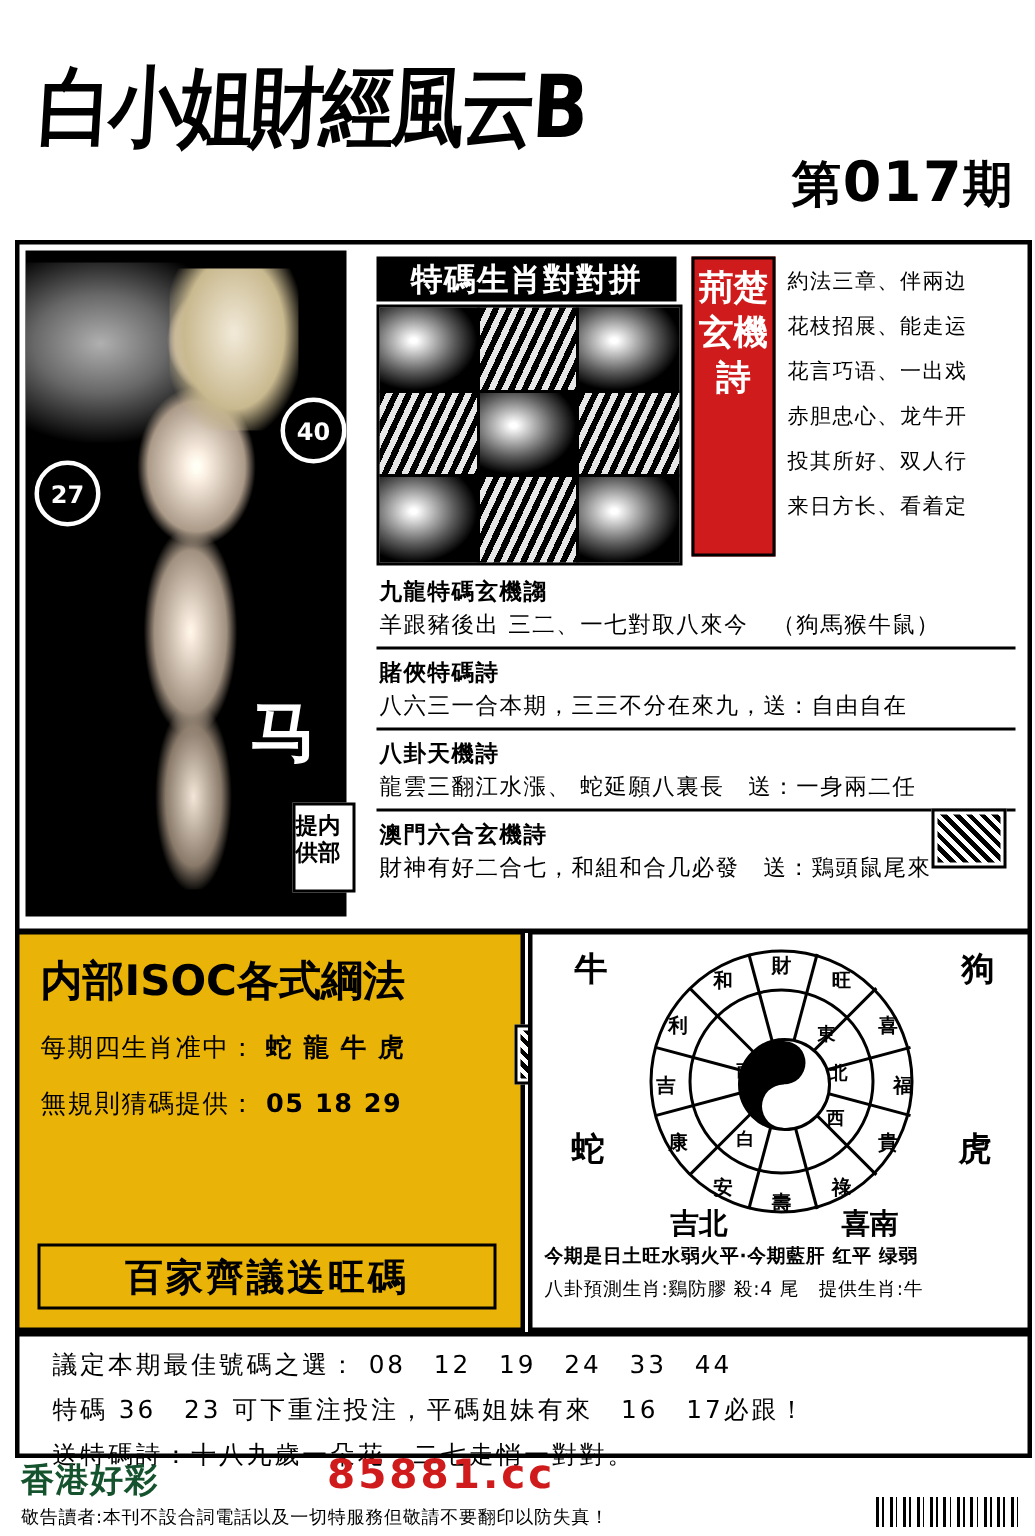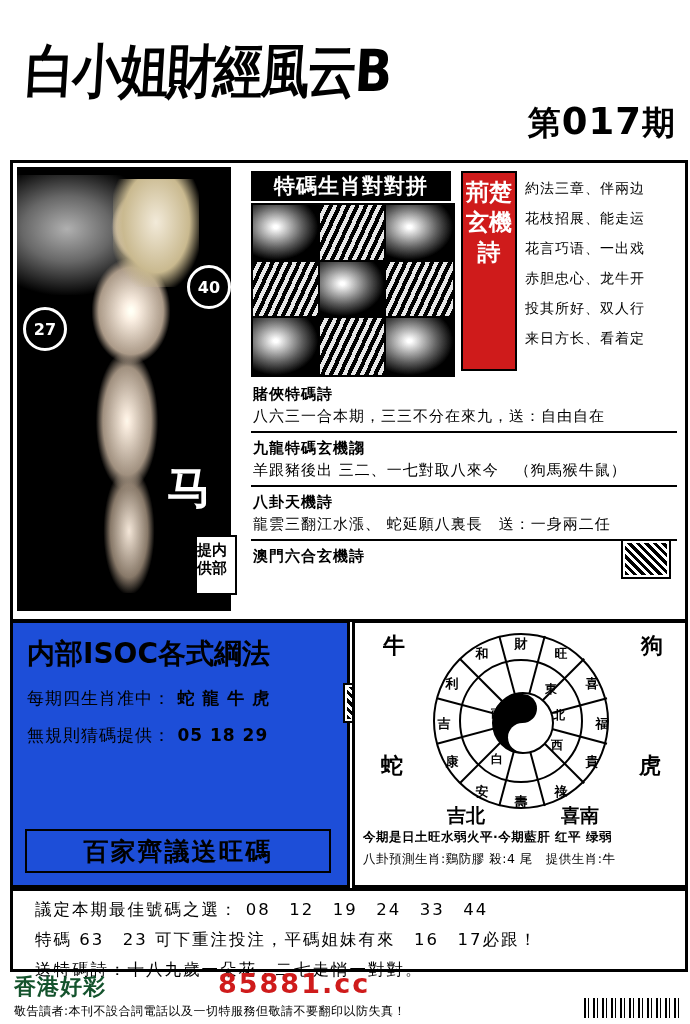--- a/index.html
+++ b/index.html
@@ -143,21 +143,21 @@
     border:2px solid #000;background:#fff;overflow:hidden;
   }
   .stamp2 .s{
     position:absolute;inset:2px;
     background:repeating-linear-gradient(45deg,#000 0 3px,#fff 3px 6px);
   }
 
   
   .leftbox{
     position:absolute;left:10px;top:620px;width:334px;height:262px;
-    border:3px solid #000;background:#1d4ed8;
+    border:3px solid #000;background:#eab308;
   }
   .isoc-title{
     margin:12px 0 0 14px;font-size:28px;font-weight:bold;letter-spacing:0px;
   }
   .lrow{margin:14px 0 0 14px;font-size:17px;letter-spacing:1px;white-space:nowrap;}
   .lrow b{font-weight:bold;}
   .bjq{
     position:absolute;left:12px;bottom:12px;width:302px;height:40px;
     border:2px solid #000;display:flex;align-items:center;justify-content:center;
     font-size:25px;font-weight:bold;letter-spacing:2px;
@@ -298,33 +298,34 @@
       <div>約法三章、伴兩边</div>
       <div>花枝招展、能走运</div>
       <div>花言巧语、一出戏</div>
       <div>赤胆忠心、龙牛开</div>
       <div>投其所好、双人行</div>
       <div>来日方长、看着定</div>
     </div>
 
     <div class="rows">
       <div class="rowsec">
+        <div class="t">九龍特碼玄機謅</div>
+        <div class="c">羊跟豬後出 三二、一七對取八來今　（狗馬猴牛鼠）</div>
+      </div>
+      <div class="rowsec">
         <div class="t">賭俠特碼詩</div>
         <div class="c">八六三一合本期，三三不分在來九，送：自由自在</div>
-      </div>
-      <div class="rowsec">
-        <div class="t">九龍特碼玄機謅</div>
-        <div class="c">羊跟豬後出 三二、一七對取八來今　（狗馬猴牛鼠）</div>
       </div>
       <div class="rowsec">
         <div class="t">八卦天機詩</div>
         <div class="c">龍雲三翻江水漲、 蛇延願八裏長　送：一身兩二任</div>
       </div>
       <div class="rowsec">
         <div class="t">澳門六合玄機詩</div>
+        <div class="c">財神有好二合七，和組和合几必發　送：鶏頭鼠尾來</div>
       </div>
       <div class="stamp">
           <div class="s"></div>
         </div>
     </div>
   </div>
 
   <div class="leftbox">
     <div class="isoc-title">内部ISOC各式綱法</div>
     <div class="lrow">
@@ -389,21 +390,21 @@
 
     <div class="rb-line rb-l1">今期是日土旺水弱火平·今期藍肝 红平 绿弱</div>
     <div class="rb-line rb-l2">八卦預測生肖:鷄防膠 殺:4 尾　提供生肖:牛</div>
   </div>
 
   <div class="bottombox">
     <div class="bline">
       <span>議定本期最佳號碼之選：</span>
       <span>08　12　19　24　33　44</span>
     </div>
-    <div class="bline">特碼 63　23 可下重注投注，平碼姐妹有來　16　17必跟！</div>
+    <div class="bline">特碼 36　23 可下重注投注，平碼姐妹有來　16　17必跟！</div>
     <div class="bline">送特碼詩：十八九歲一朵花，二七走悄一對對。</div>
   </div>
 
   <div class="footer-left">香港好彩</div>
   <div class="footer-mid">85881.cc</div>
   <div class="footer-note">敬告讀者:本刊不設合詞電話以及一切特服務但敬請不要翻印以防失真！</div>
   <div class="barcode"></div>
 
 </div>
 

